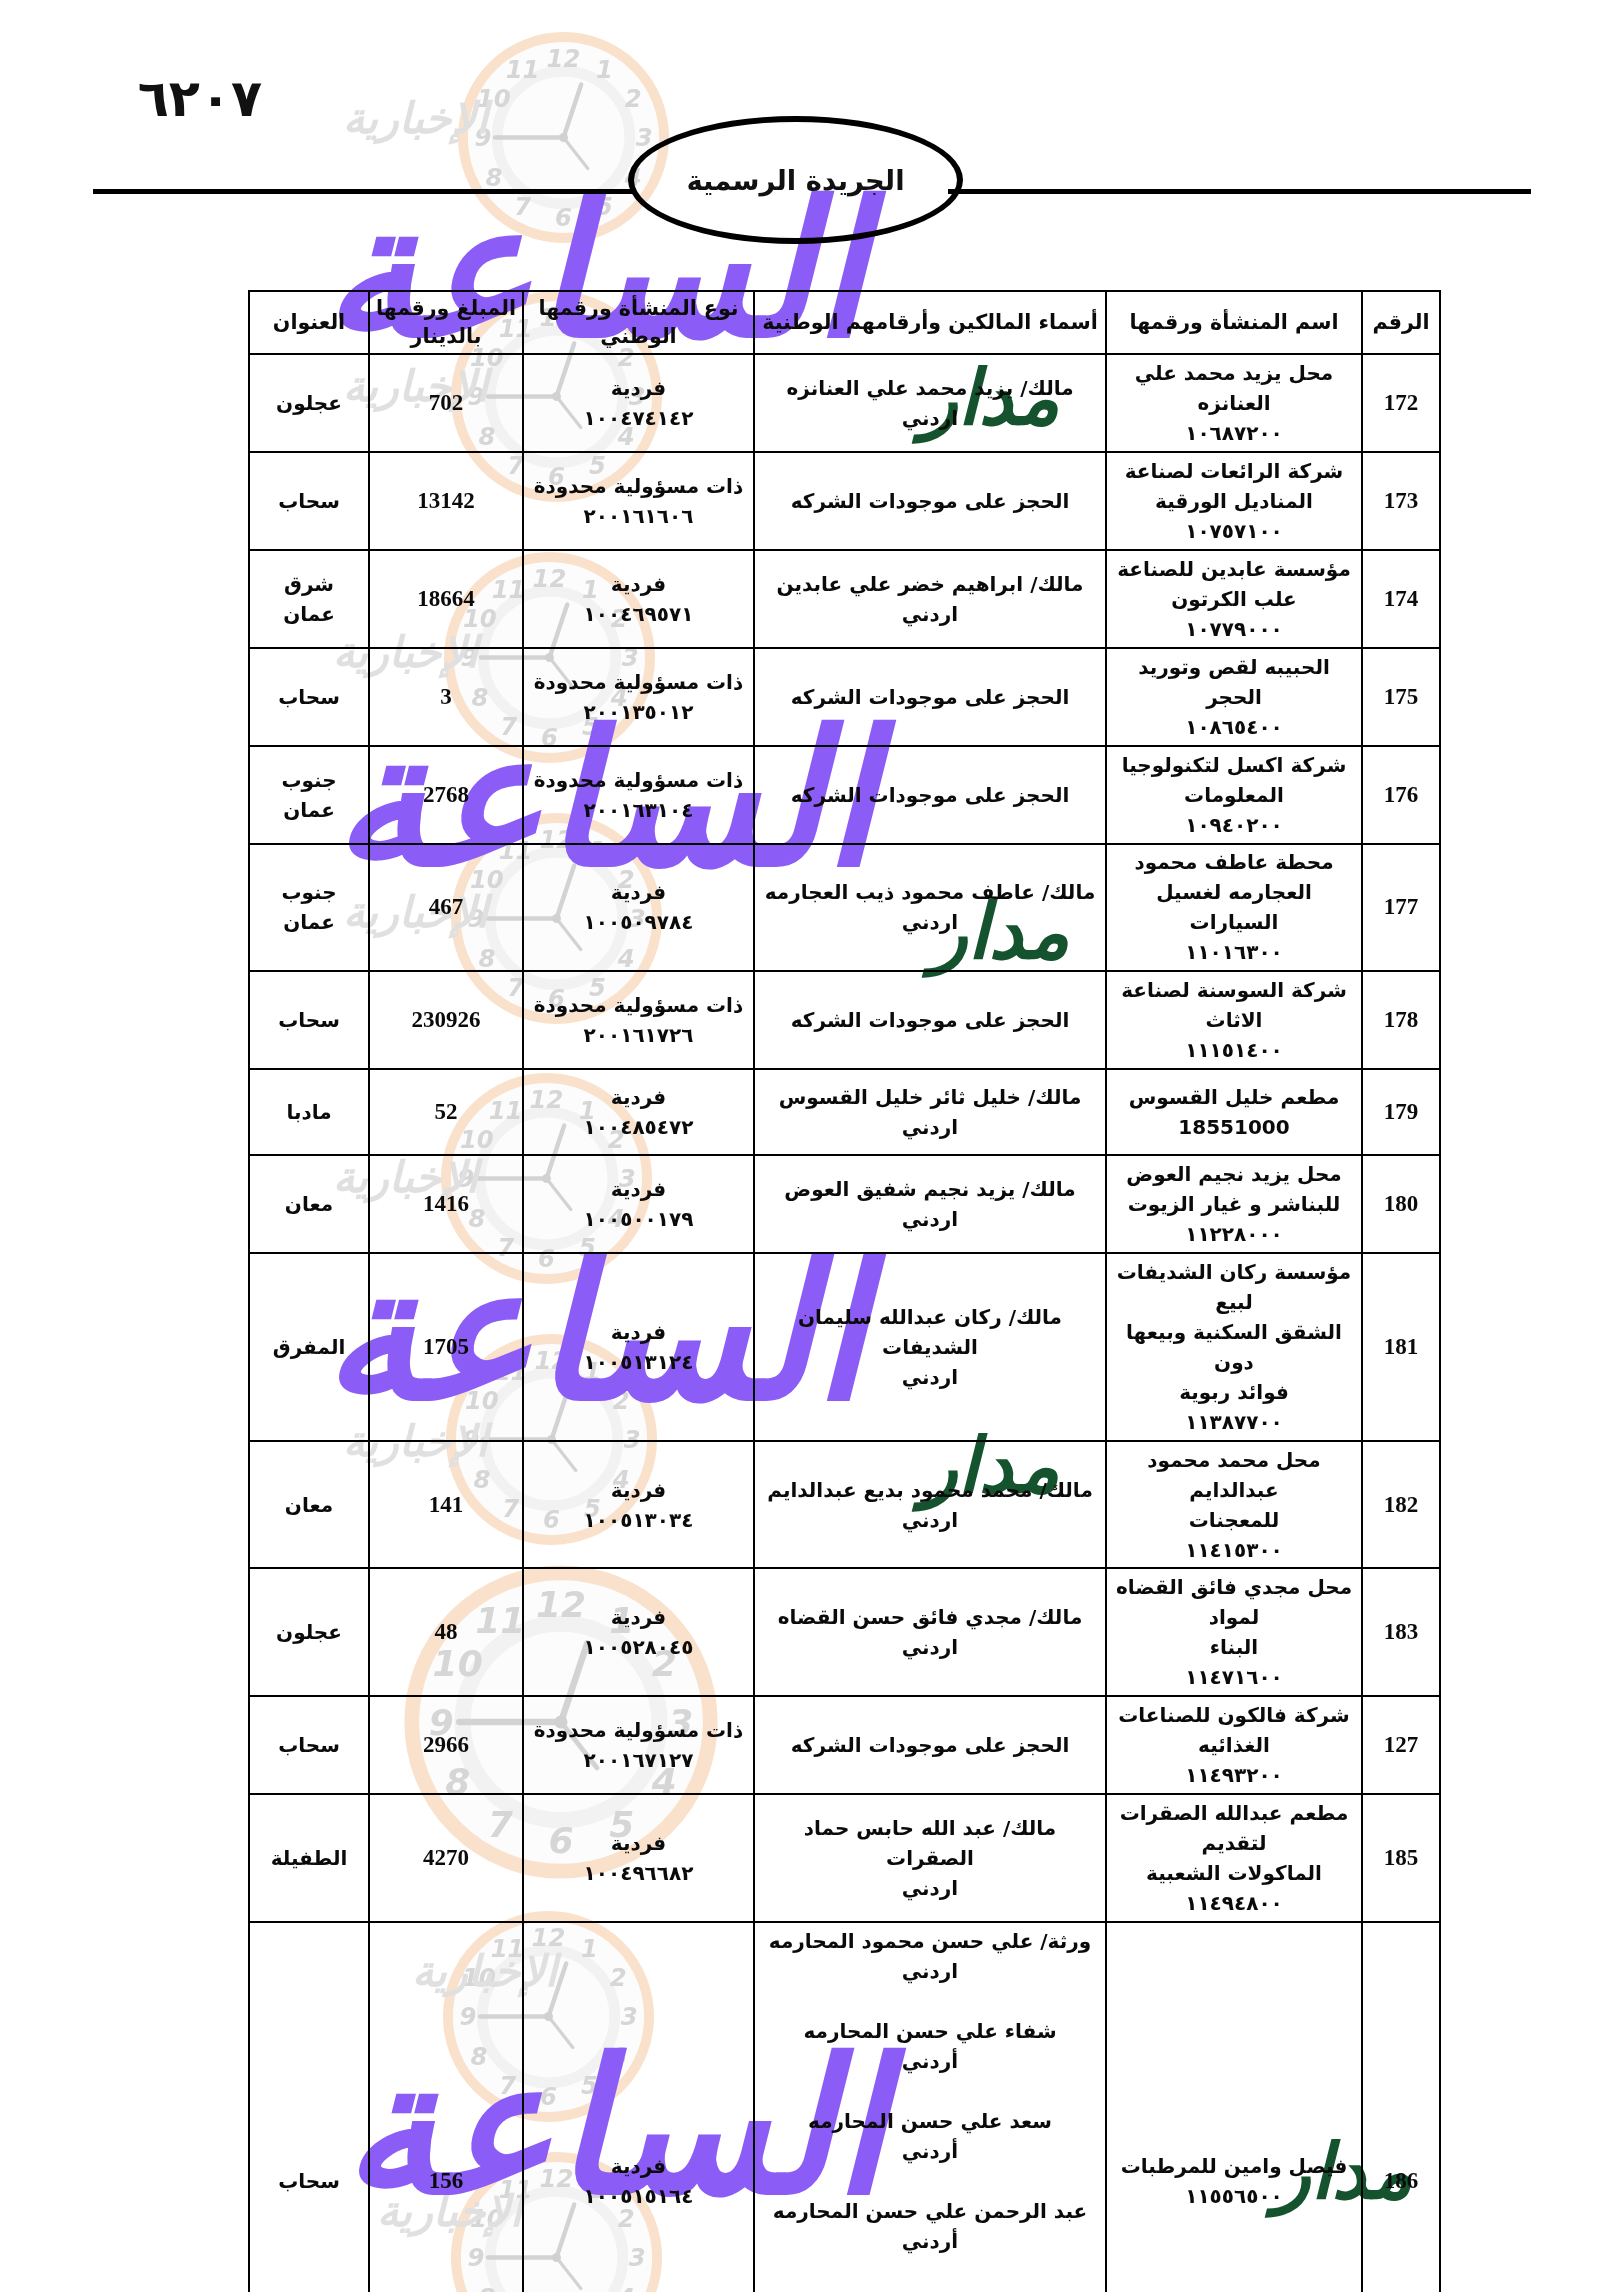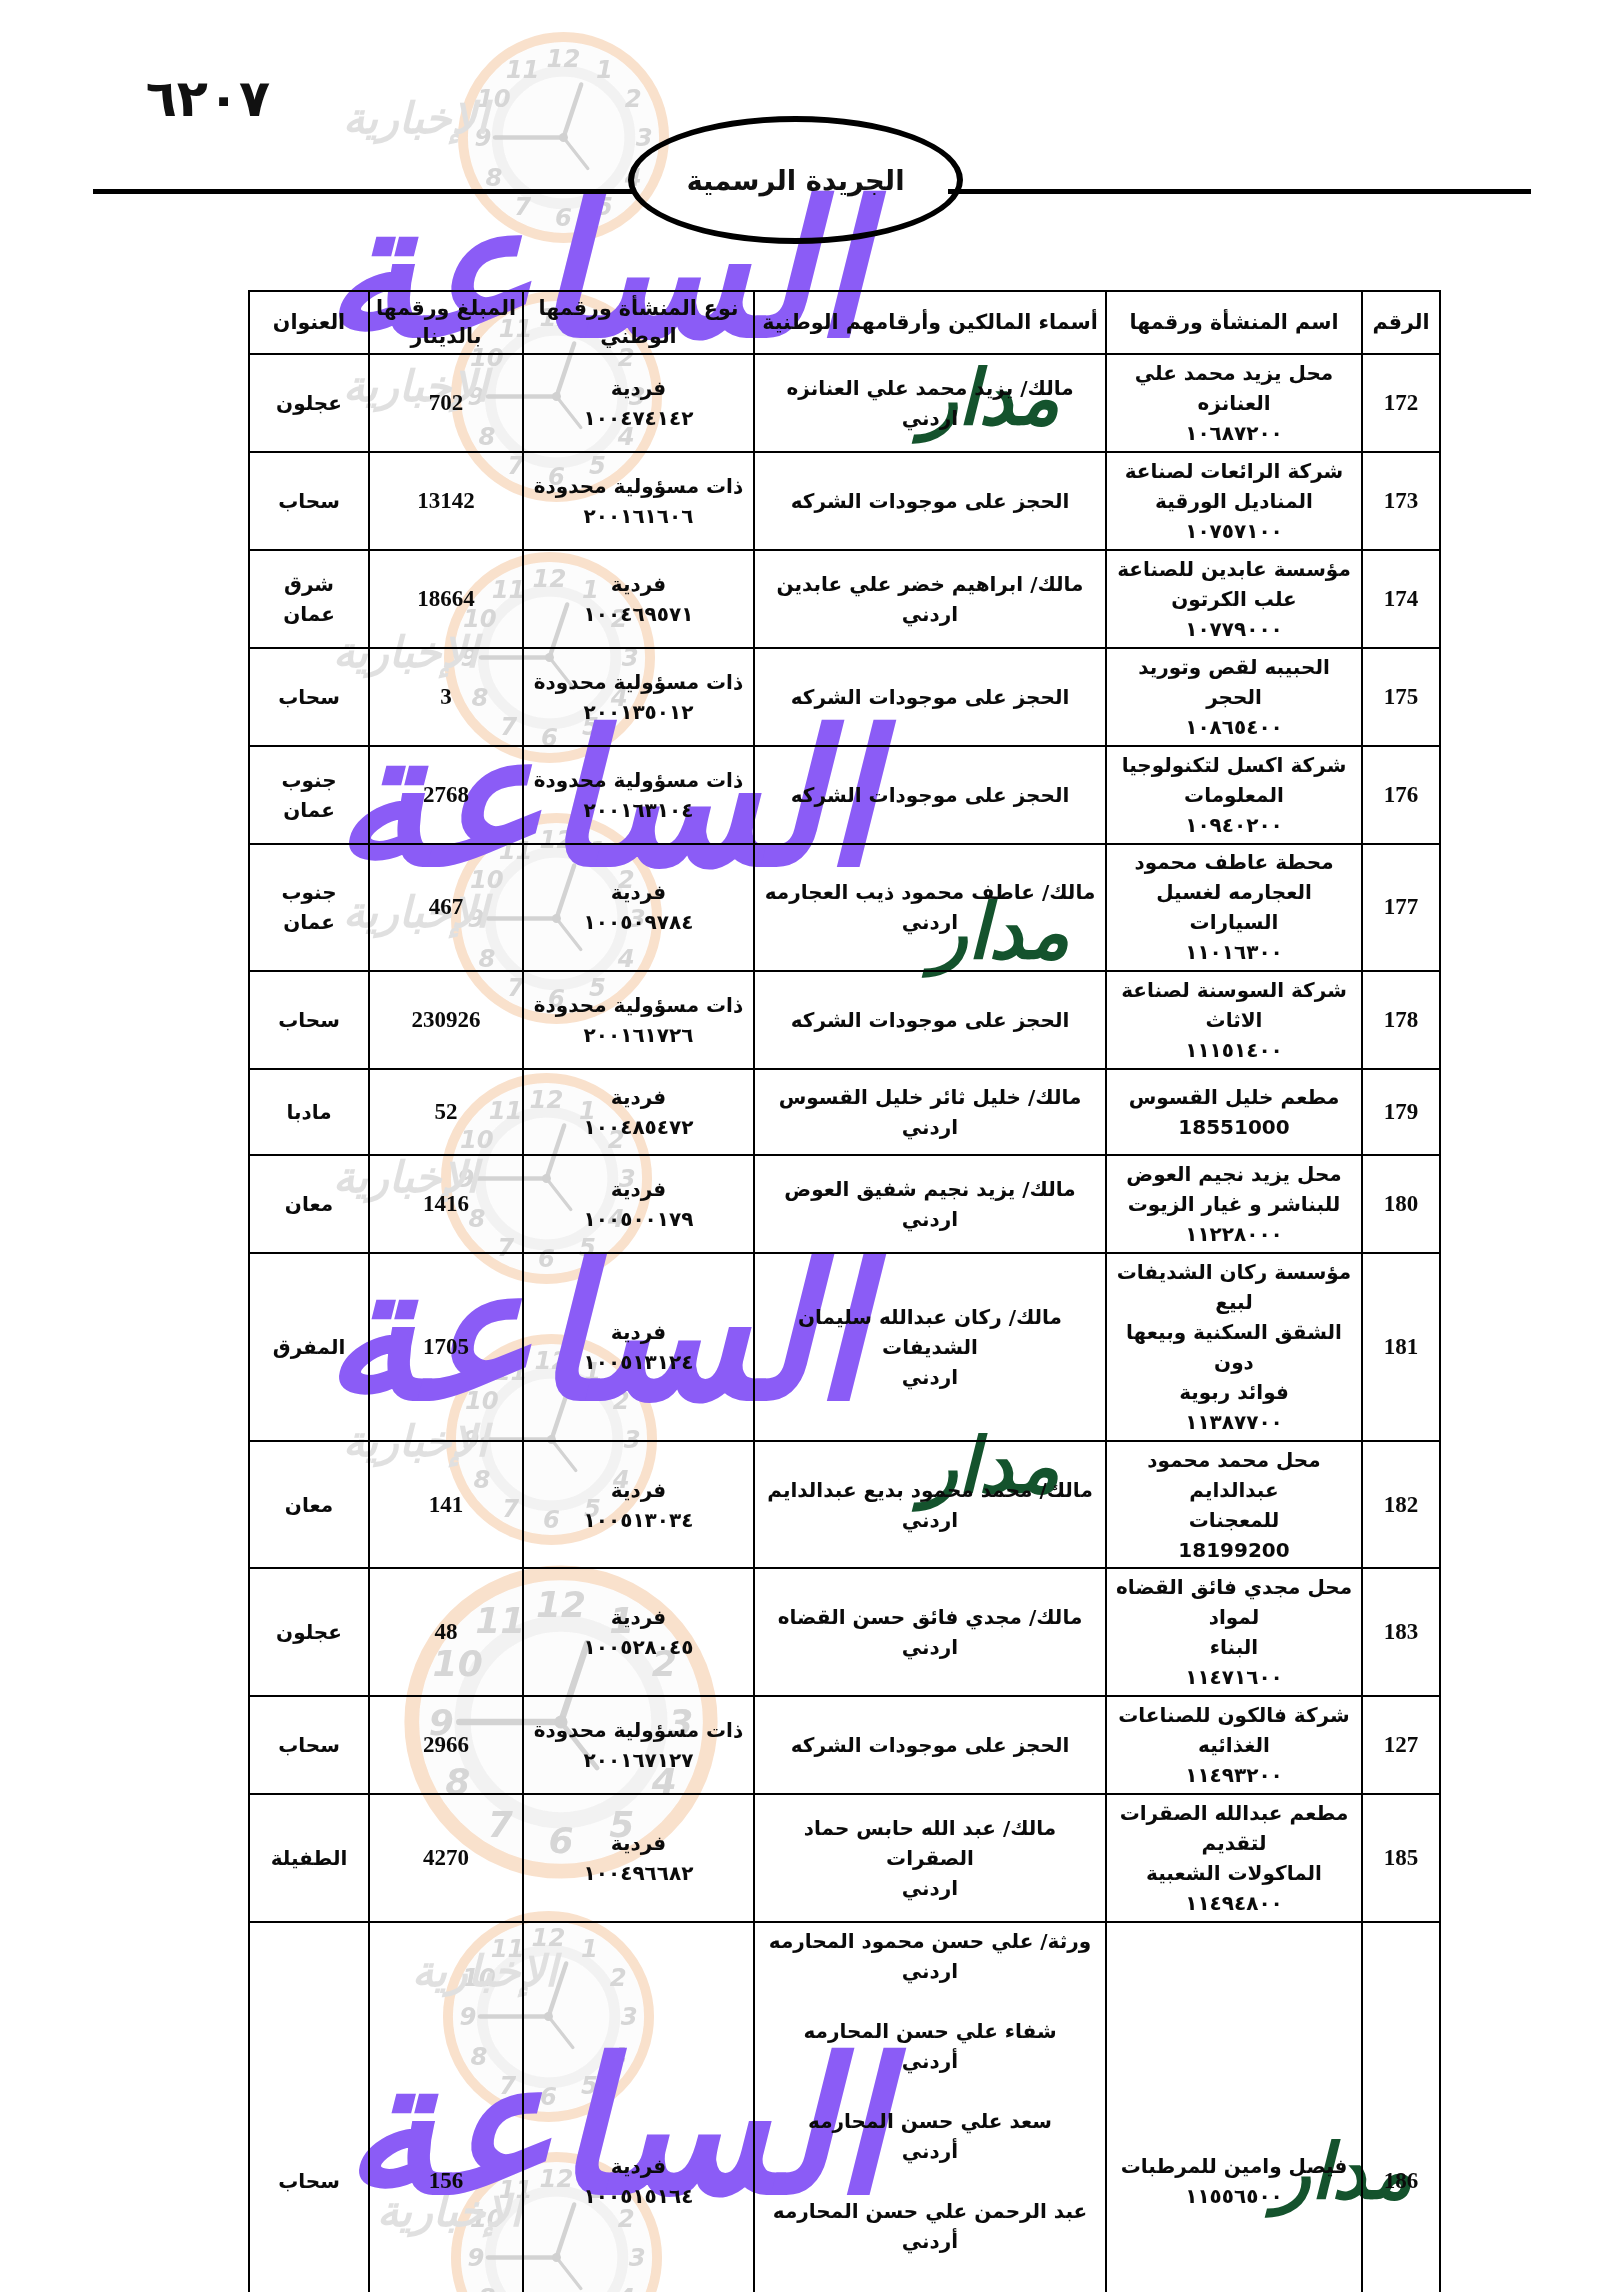--- a/index.html
+++ b/index.html
@@ -9,21 +9,21 @@
   }
   
   .watermark{position:absolute;inset:0;z-index:0;pointer-events:none;font-style:italic;}
   .wm-clock{position:absolute;opacity:.85;}
   .wm-word{position:absolute;color:#e2e2e2;font-weight:bold;white-space:nowrap;}
   .wm-akhbaria{font-size:43px;color:#e0e0e0;}
   .wm-madar{font-size:76px;color:#14532d;}
   .wm-saa{font-size:186px;color:#8b5cf6;letter-spacing:7.8px;}
   
   .page-number{
-    position:absolute;left:120px;top:69px;width:176px;text-align:center;
+    position:absolute;left:112px;top:69px;width:176px;text-align:center;
     font-size:51px;font-weight:bold;color:#111;z-index:2;
   }
   .rule{position:absolute;top:189px;height:4.9px;background:#000;z-index:1;}
   .rule-left{left:93px;width:542px;}
   .rule-right{left:948px;width:583px;}
   .seal{
     position:absolute;left:628px;top:116px;width:323px;height:116px;
     border:6.9px solid #000;border-radius:50%;z-index:2;
     display:flex;align-items:center;justify-content:center;
   }
@@ -268,21 +268,21 @@
 اردني</td>
       <td class="c-type">فردية
 ١٠٠٥١٣١٢٤</td>
       <td class="c-amt">1705</td>
       <td class="c-addr">المفرق</td>
     </tr>
     <tr style="height:88px">
       <td class="c-num">182</td>
       <td class="c-est">محل محمد محمود عبدالدايم
 للمعجنات
-18199200</td>
+١١٤١٥٣٠٠</td>
       <td class="c-own">مالك/ محمد محمود بديع عبدالدايم
 اردني</td>
       <td class="c-type">فردية
 ١٠٠٥١٣٠٣٤</td>
       <td class="c-amt">141</td>
       <td class="c-addr">معان</td>
     </tr>
     <tr style="height:86px">
       <td class="c-num">183</td>
       <td class="c-est">محل مجدي فائق القضاه لمواد

